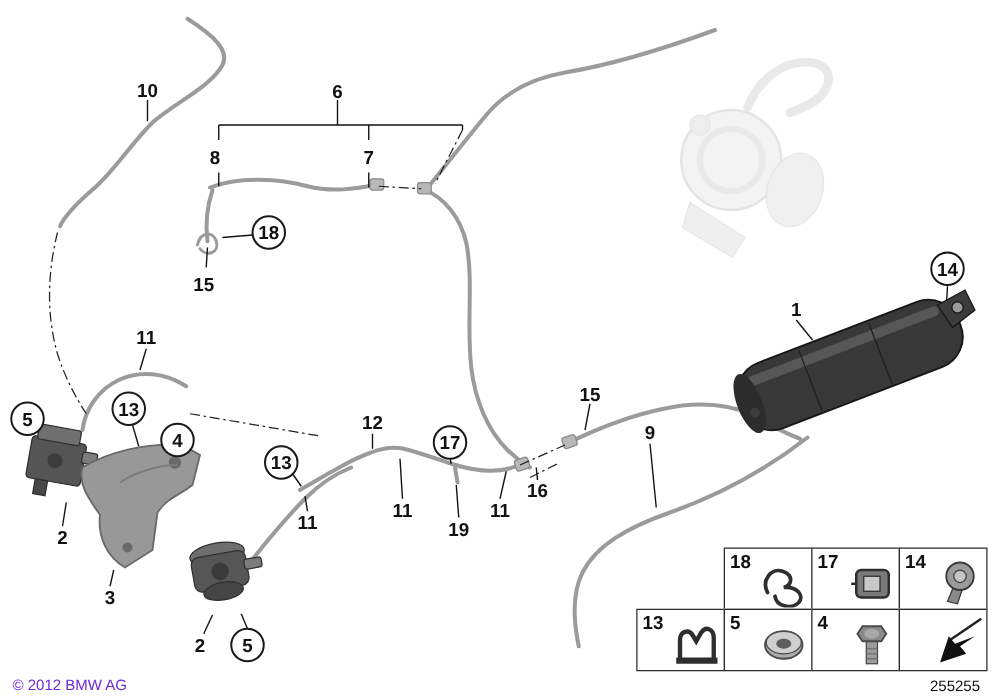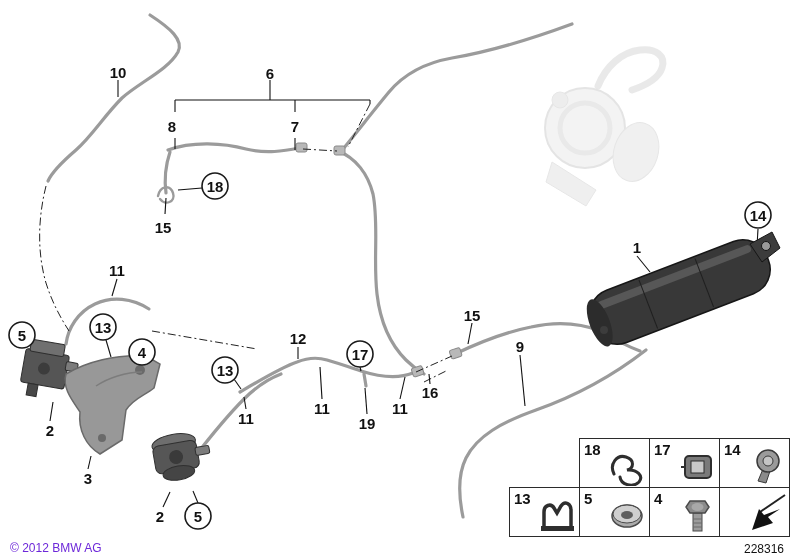--- a/index.html
+++ b/index.html
@@ -270,14 +270,14 @@
       <div class="legend-cell" style="left: 210px; top: 49px;">
         <span class="legend-num"></span>
         <svg class="legend-icon" width="48" height="44" viewBox="0 0 48 44">
           <path d="M45,4 L20,21" stroke="#222" stroke-width="2" fill="none"></path>
           <path d="M40,18 L28,26 L33,32 L12,39 L19,18 L24,24 Z" fill="#111"></path>
         </svg>
       </div>
     </div>
 
   <div class="footer-copyright">© 2012 BMW AG</div>
-  <div class="footer-number">228316</div>
+  <div class="footer-number">255255</div>
 </div>
 
 </body></html>

